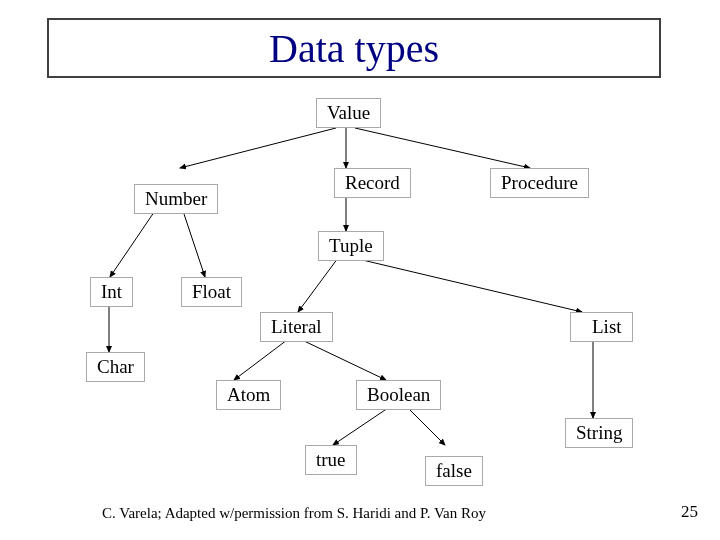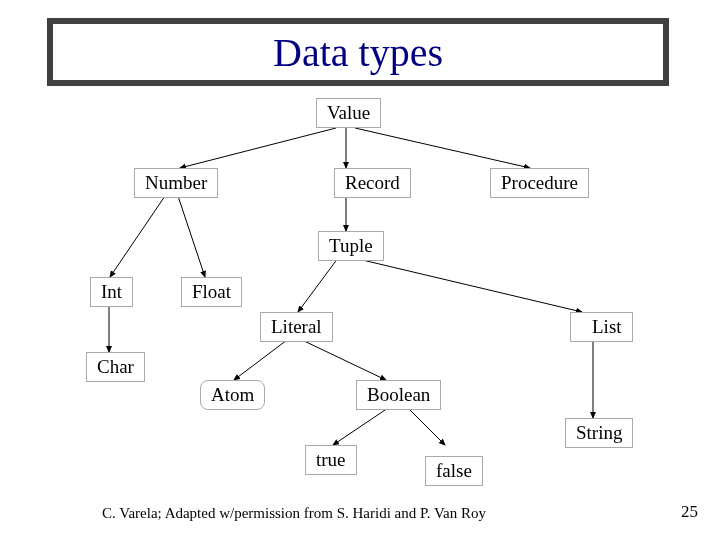--- a/index.html
+++ b/index.html
@@ -11,21 +11,21 @@
     font-family: "Times New Roman", Times, serif;
     position: relative;
     overflow: hidden;
   }
   .title-container {
     position: absolute;
     left: 47px;
     top: 18px;
     width: 610px;
     height: 56px;
-    border: 6px solid #404040;
+    border: 2px solid #404040;
     display: flex;
     align-items: center;
     justify-content: center;
   }
   .title {
     font-size: 40px;
     color: #000080;
     font-weight: normal;
   }
   .node {
@@ -94,29 +94,29 @@
   <line x1="287" y1="340" x2="234" y2="380" stroke="#000" stroke-width="1" marker-end="url(#arrow)"></line>
   <line x1="302" y1="340" x2="386" y2="380" stroke="#000" stroke-width="1" marker-end="url(#arrow)"></line>
 
   <line x1="593" y1="340" x2="593" y2="418" stroke="#000" stroke-width="1" marker-end="url(#arrow)"></line>
 
   <line x1="388" y1="408" x2="333" y2="445" stroke="#000" stroke-width="1" marker-end="url(#arrow)"></line>
   <line x1="408" y1="408" x2="445" y2="445" stroke="#000" stroke-width="1" marker-end="url(#arrow)"></line>
 </svg>
 
 <div class="node" style="left:316px; top:98px;">Value</div>
-<div class="node" style="left:134px; top:168px;">Number</div>
+<div class="node" style="left:134px; top:184px;">Number</div>
 <div class="node" style="left:313px; top:168px;margin-left:21px;">Record</div>
 <div class="node" style="left:490px; top:168px;">Procedure</div>
 <div class="node" style="left:318px; top:231px;">Tuple</div>
 <div class="node" style="left:90px;  top:277px;">Int</div>
 <div class="node" style="left:181px; top:277px;">Float</div>
 <div class="node" style="left:260px; top:312px;">Literal</div>
 <div class="node" style="left:570px; top:312px;padding-left:21px;">List</div>
 <div class="node" style="left:86px;  top:352px;">Char</div>
-<div class="node" style="left:200px; top:380px;border-radius:8px;">Atom</div>
+<div class="node" style="left:216px; top:380px;">Atom</div>
 <div class="node" style="left:356px; top:380px;">Boolean</div>
 <div class="node" style="left:565px; top:418px;">String</div>
 <div class="node" style="left:305px; top:445px;">true</div>
 <div class="node" style="left:425px; top:445px;margin-top:11px;">false</div>
 
 <div class="credit">C. Varela; Adapted w/permission from S. Haridi and P. Van Roy</div>
 <div class="pagenum">25</div>
 
 </body></html>

